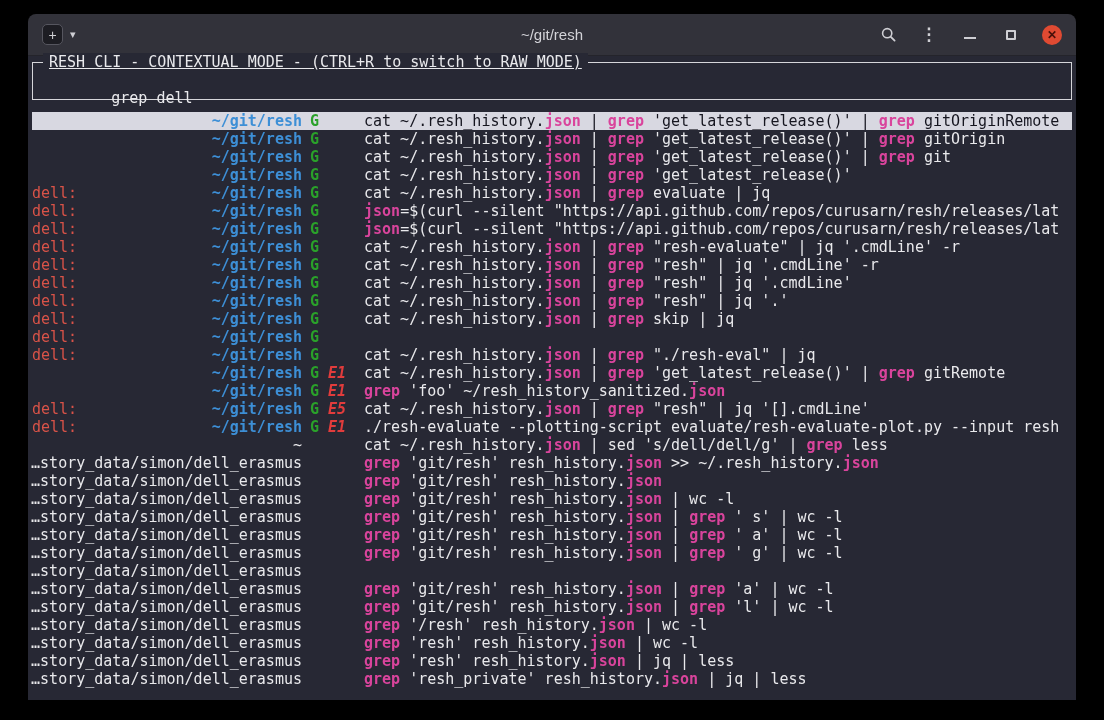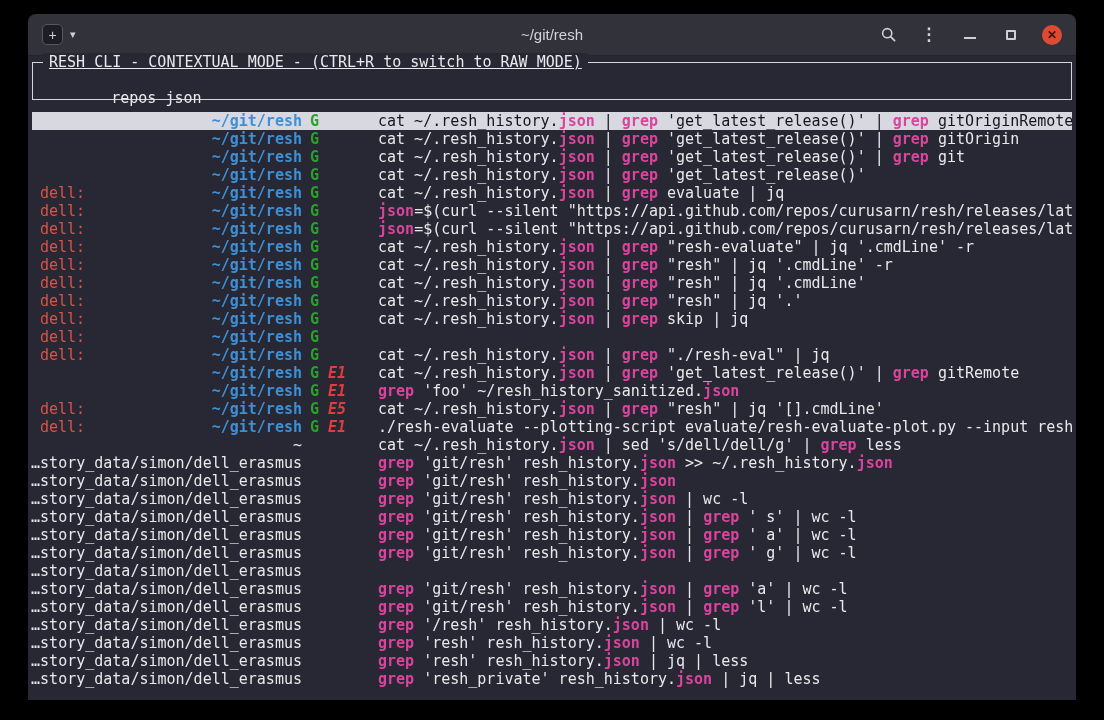--- a/index.html
+++ b/index.html
@@ -55,27 +55,27 @@
   .panel-title {
     position:absolute; top:-10px; left:10px;
     background:var(--bg,#272834); padding:0 6px; white-space:pre;text-decoration:underline;
   }
   .query-line { padding:8px 6px 0 6px; white-space:pre; }
 
   .list { margin-top:12px; }
   .row { display:flex; height:18px; line-height:18px; white-space:pre; }
   .row.selected { background:var(--selection_bg,#d8d8e1); color:var(--selection_fg,#15151f); }
   .cell-left { flex:none; width:270px; position:relative; }
-  .host { position:absolute; left:8px; top:0; color:var(--host_red,#d95348);text-align:center; }
+  .host { position:absolute; left:0; top:0; color:var(--host_red,#d95348);text-align:center; }
   .dir  { position:absolute; right:0; top:0; }
   .dir.git { color:var(--dir_blue,#3d8fd6); font-weight:bold; }
   .flags { flex:none; width:48px; margin-left:8px; }
   .flag-g { color:var(--flag_green,#2aa12a); font-weight:bold; }
   .flag-e { color:var(--flag_red,#e23c3c); font-weight:bold;font-style:italic; }
-  .cmd { flex:1; margin-left:20px; overflow:hidden; }
+  .cmd { flex:1; margin-left:6px; overflow:hidden; }
   .hl { color:var(--match_pink,#d9449c); font-weight:bold; }
 </style>
 </head>
 <body>
 
 <div class="window">
 
   <div class="titlebar">
     <div class="tb-left">
       <div class="newtab-btn">
@@ -101,21 +101,21 @@
       <span class="closebtn">
         <span class="close-x">✕</span>
       </span>
     </div>
   </div>
 
   <div class="terminal">
     <div class="panel">
       <span class="panel-title">RESH CLI - CONTEXTUAL MODE - (CTRL+R to switch to RAW MODE)</span>
       <div class="query-line">
-        <span>repos json</span>
+        <span>grep dell</span>
       </div>
     </div>
     <div class="list">
         <div class="row selected"><span class="cell-left"><span class="host"></span><span class="dir git">~/git/resh</span></span><span class="flags"><span class="flag-g">G</span></span><span class="cmd"><span>cat ~/.resh_history.</span><span class="hl">json</span><span> | </span><span class="hl">grep</span><span> 'get_latest_release()' | </span><span class="hl">grep</span><span> gitOriginRemote</span></span></div>
         <div class="row"><span class="cell-left"><span class="host"></span><span class="dir git">~/git/resh</span></span><span class="flags"><span class="flag-g">G</span></span><span class="cmd"><span>cat ~/.resh_history.</span><span class="hl">json</span><span> | </span><span class="hl">grep</span><span> 'get_latest_release()' | </span><span class="hl">grep</span><span> gitOrigin</span></span></div>
         <div class="row"><span class="cell-left"><span class="host"></span><span class="dir git">~/git/resh</span></span><span class="flags"><span class="flag-g">G</span></span><span class="cmd"><span>cat ~/.resh_history.</span><span class="hl">json</span><span> | </span><span class="hl">grep</span><span> 'get_latest_release()' | </span><span class="hl">grep</span><span> git</span></span></div>
         <div class="row"><span class="cell-left"><span class="host"></span><span class="dir git">~/git/resh</span></span><span class="flags"><span class="flag-g">G</span></span><span class="cmd"><span>cat ~/.resh_history.</span><span class="hl">json</span><span> | </span><span class="hl">grep</span><span> 'get_latest_release()'</span></span></div>
         <div class="row"><span class="cell-left"><span class="host">dell:</span><span class="dir git">~/git/resh</span></span><span class="flags"><span class="flag-g">G</span></span><span class="cmd"><span>cat ~/.resh_history.</span><span class="hl">json</span><span> | </span><span class="hl">grep</span><span> evaluate | jq</span></span></div>
         <div class="row"><span class="cell-left"><span class="host">dell:</span><span class="dir git">~/git/resh</span></span><span class="flags"><span class="flag-g">G</span></span><span class="cmd"><span class="hl">json</span><span>=$(curl --silent "https://api.github.com/repos/curusarn/resh/releases/lat</span></span></div>
         <div class="row"><span class="cell-left"><span class="host">dell:</span><span class="dir git">~/git/resh</span></span><span class="flags"><span class="flag-g">G</span></span><span class="cmd"><span class="hl">json</span><span>=$(curl --silent "https://api.github.com/repos/curusarn/resh/releases/lat</span></span></div>

